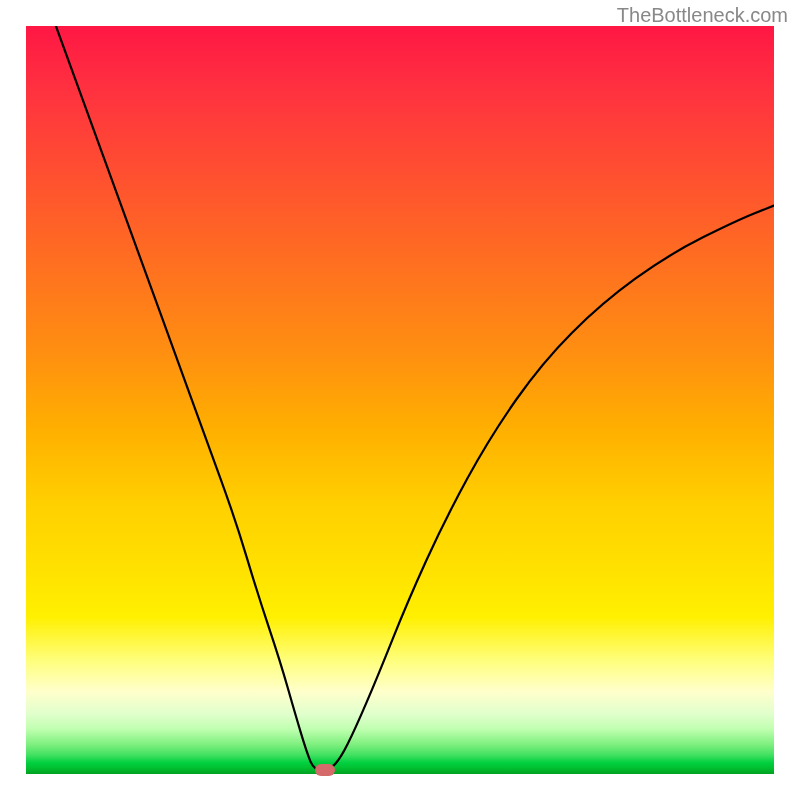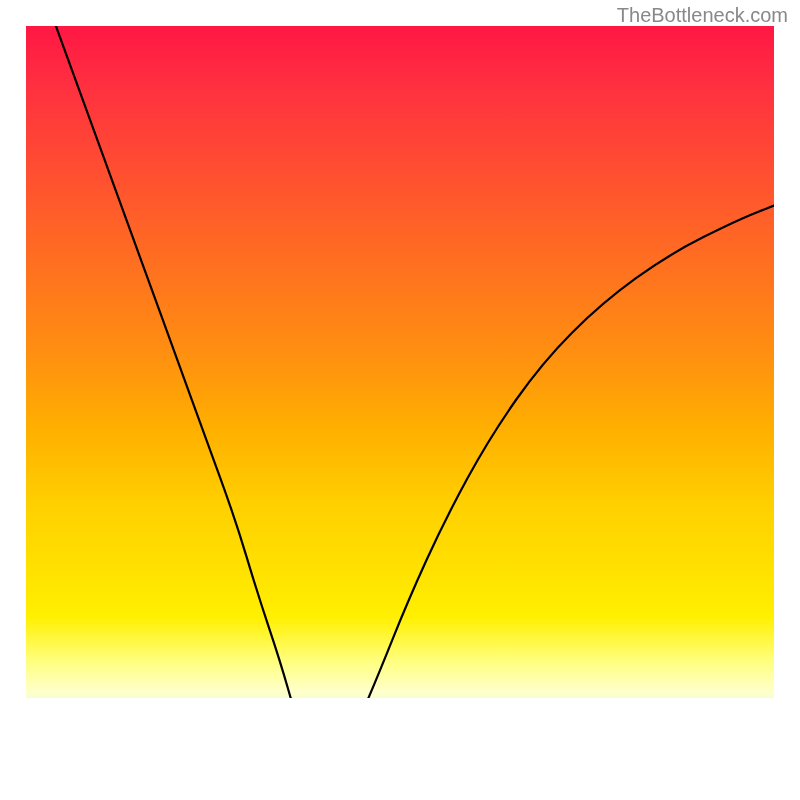--- a/index.html
+++ b/index.html
@@ -3,21 +3,21 @@
 <meta charset="utf-8">
 <style>
   body {
     margin: 0;
     padding: 0;
     background: #ffffff;
     font-family: Arial, sans-serif;
   }
   .container {
     width: 800px;
-    height: 698px;
+    height: 800px;
     position: relative;
   }
   .watermark {
     position: absolute;
     top: 4px;
     right: 12px;
     font-size: 20px;
     color: #888888;
     font-weight: normal;
     z-index: 10;

